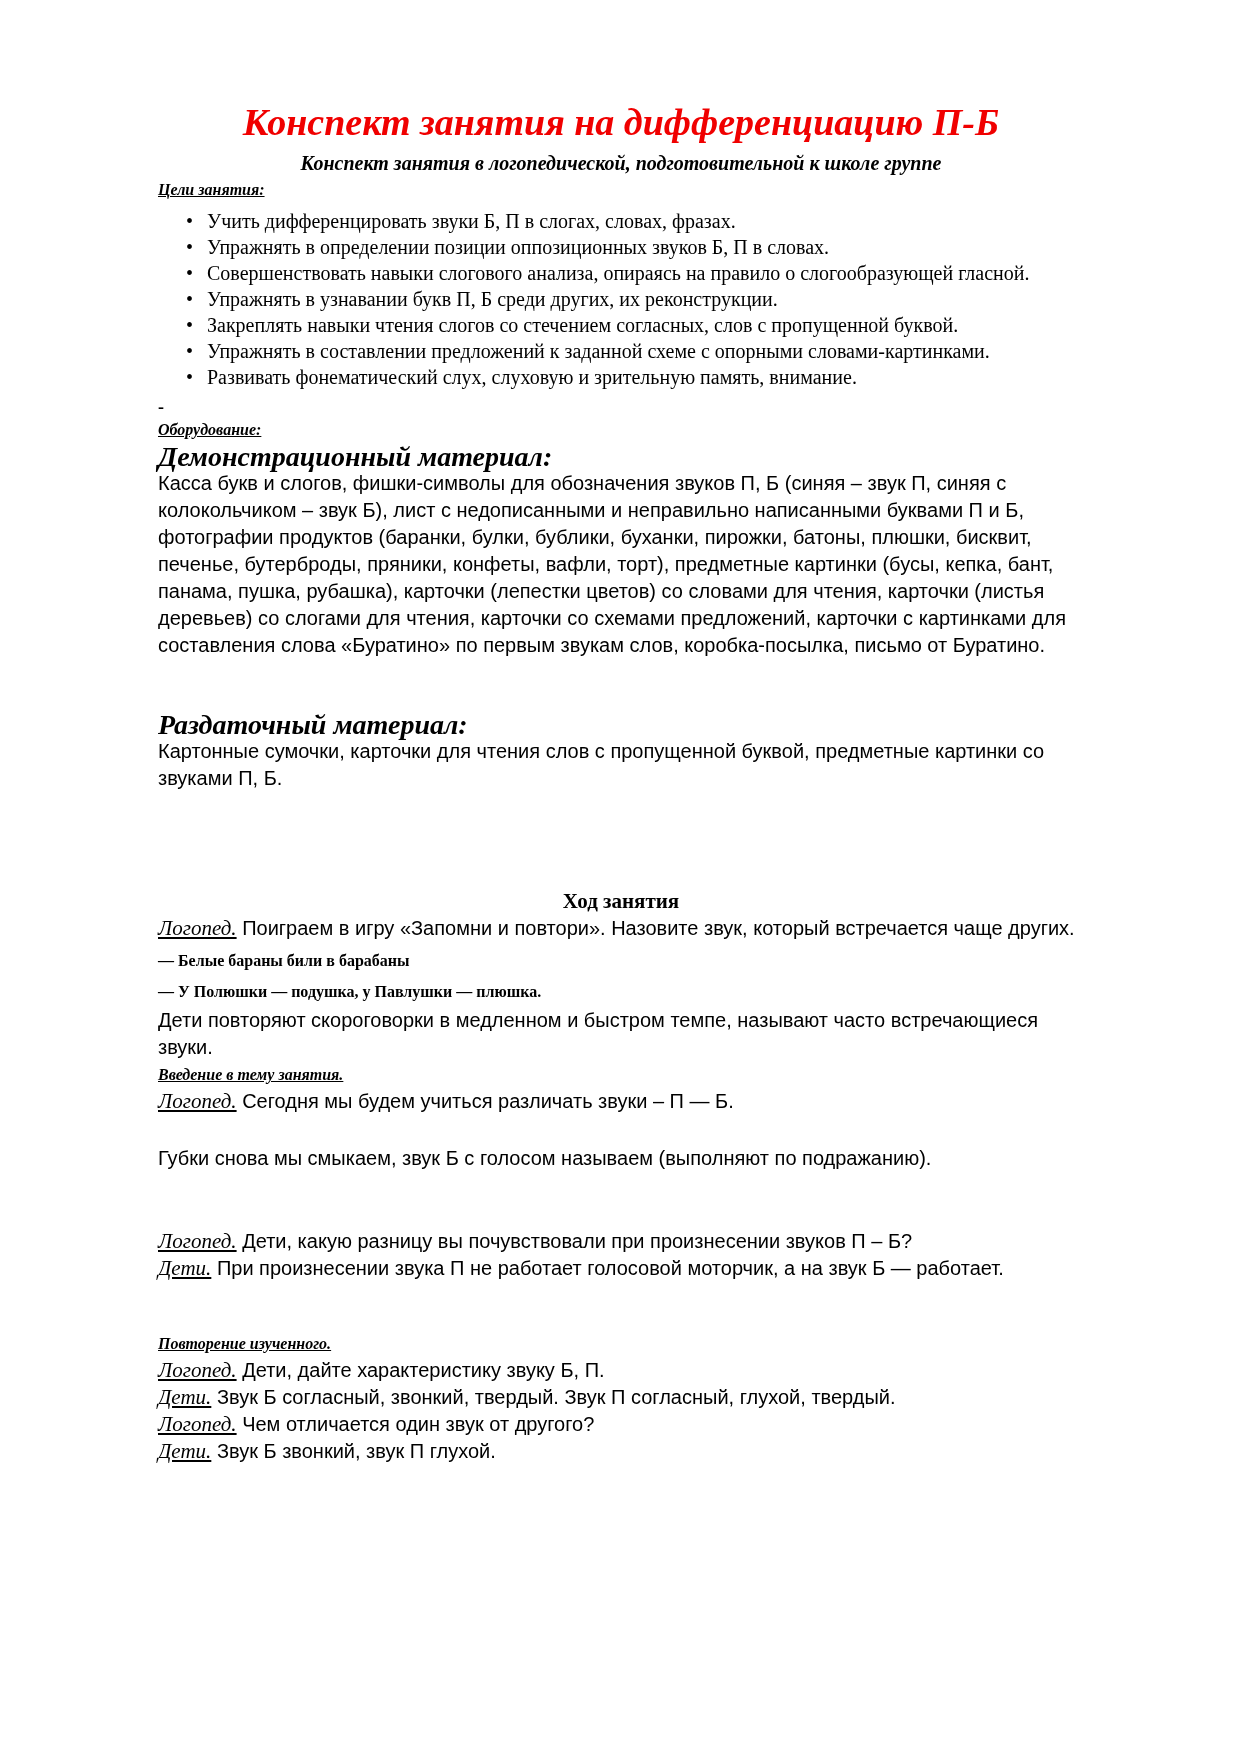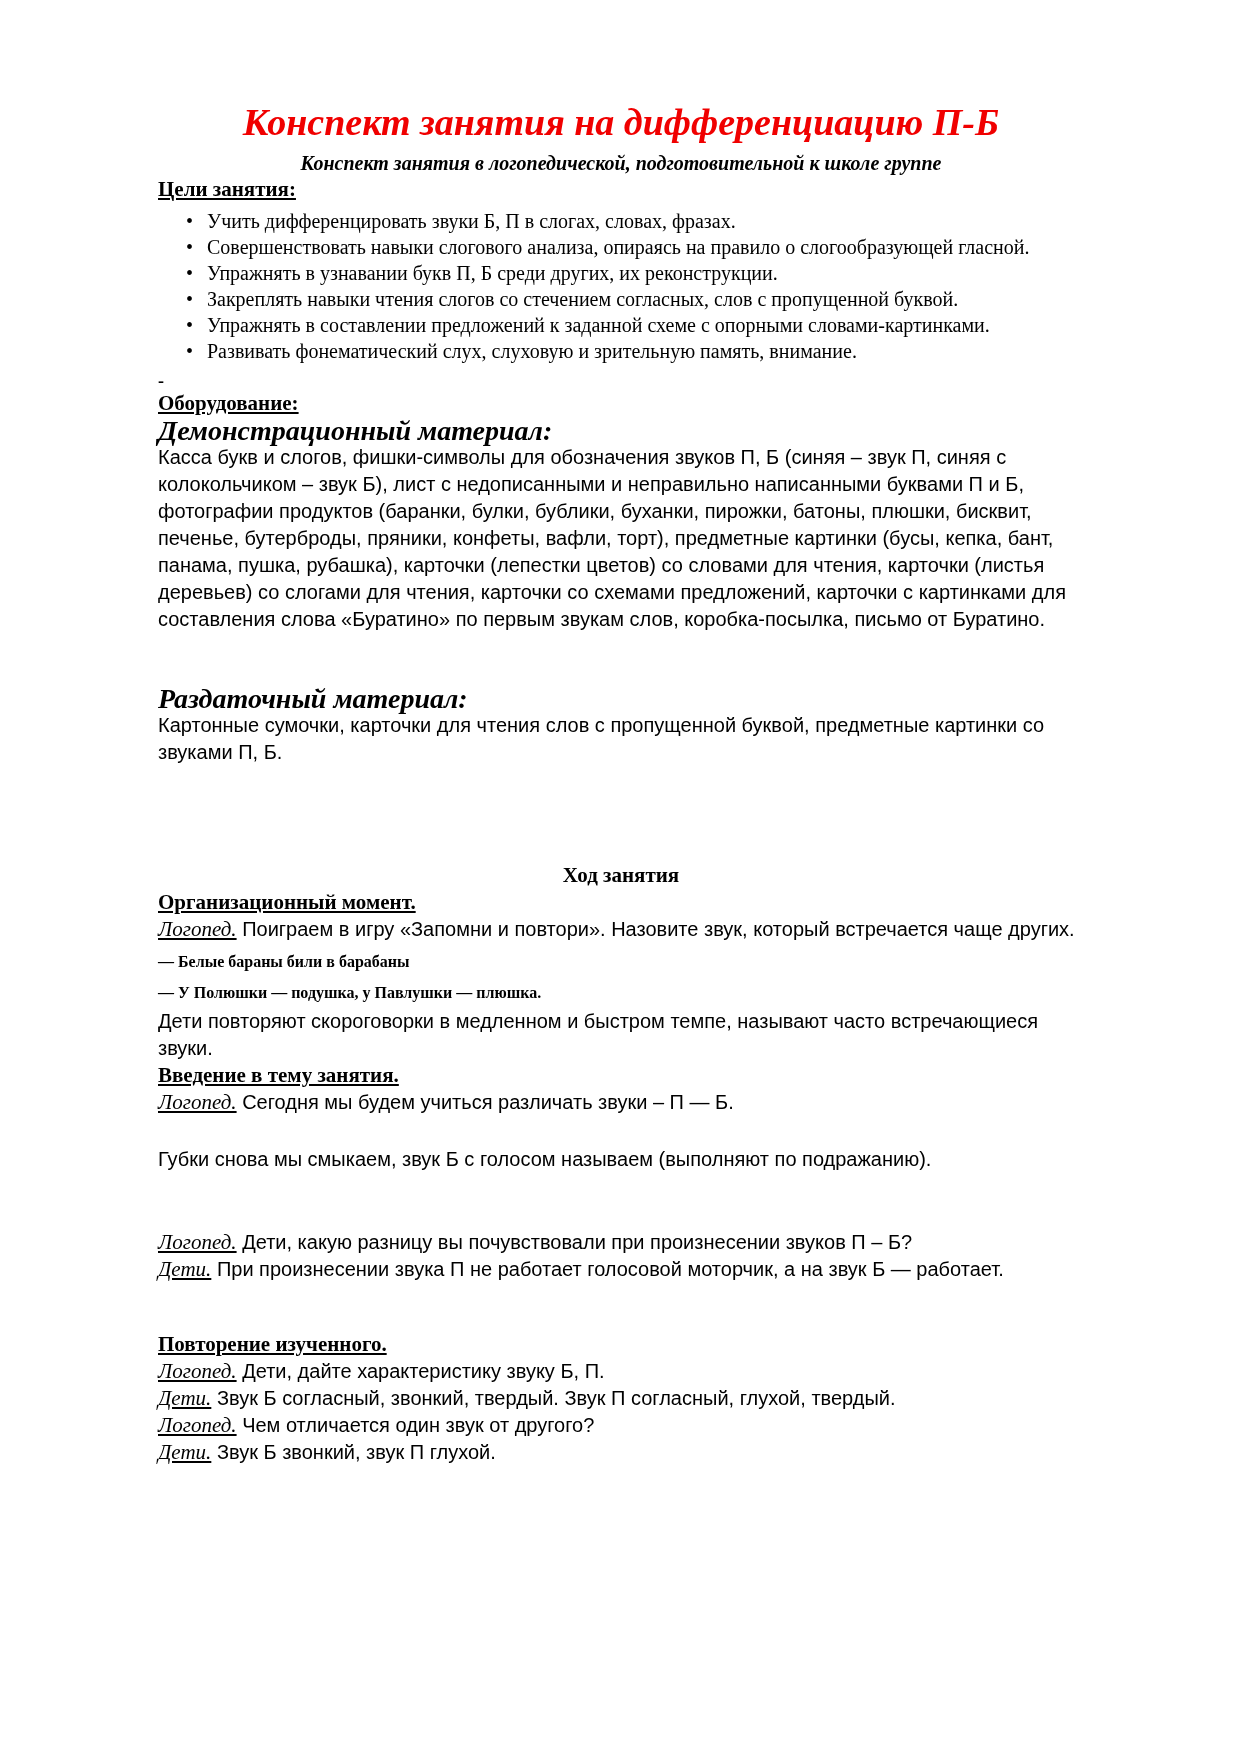--- a/index.html
+++ b/index.html
@@ -30,22 +30,23 @@
     text-align: center;
     font-weight: bold;
     font-style: italic;
     font-size: 20px;
     line-height: 26px;
     margin-top: 4px;
   }
   .h-bu {                
     font-weight: bold;
     text-decoration: underline;
-    font-size: 21px;
+    font-size: 16px;
     line-height: 27px;
+    font-style: italic;
   }
   .h-bi {                
     font-weight: bold;
     font-style: italic;
     font-size: 28px;
     line-height: 27px;
   }
   
   .goals-list {
     list-style: none;
@@ -104,38 +105,38 @@
 <body>
 
 <div class="page">
 
   <h1 class="doc-title">Конспект занятия на дифференциацию П-Б</h1>
   <h2 class="doc-subtitle">Конспект занятия в логопедической, подготовительной к школе группе</h2>
 
   <p class="h-bu">Цели занятия:</p>
   <ul class="goals-list">
     <li>Учить дифференцировать звуки Б, П в слогах, словах, фразах.</li>
+    <li>Упражнять в определении позиции оппозиционных звуков Б, П в словах.</li>
     <li>Совершенствовать навыки слогового анализа, опираясь на правило о слогообразующей гласной.</li>
     <li>Упражнять в узнавании букв П, Б среди других, их реконструкции.</li>
     <li>Закреплять навыки чтения слогов со стечением согласных, слов с пропущенной буквой.</li>
     <li>Упражнять в составлении предложений к заданной схеме с опорными словами-картинками.</li>
     <li>Развивать фонематический слух, слуховую и зрительную память, внимание.</li>
   </ul>
 
   <p class="dash-line">-</p>
   <p class="h-bu">Оборудование:</p>
   <p class="h-bi">Демонстрационный материал:</p>
   <p class="sans">Касса букв и слогов, фишки-символы для обозначения звуков П, Б (синяя – звук П, синяя с колокольчиком – звук Б), лист с недописанными и неправильно написанными буквами П и Б, фотографии продуктов (баранки, булки, бублики, буханки, пирожки, батоны, плюшки, бисквит, печенье, бутерброды, пряники, конфеты, вафли, торт), предметные картинки (бусы, кепка, бант, панама, пушка, рубашка), карточки (лепестки цветов) со словами для чтения, карточки (листья деревьев) со слогами для чтения, карточки со схемами предложений, карточки с картинками для составления слова «Буратино» по первым звукам слов, коробка-посылка, письмо от Буратино.</p>
 
   <p class="h-bi mt-handout">Раздаточный материал:</p>
   <p class="sans">Картонные сумочки, карточки для чтения слов с пропущенной буквой, предметные картинки со звуками П, Б.</p>
 
   <p class="center-h mt-course">Ход занятия</p>
 
-  <p class="h-bu">Организационный момент.</p>
   <p class="sans"><span class="speaker">Логопед.</span> <span>Поиграем в игру «Запомни и повтори». Назовите звук, который встречается чаще других.</span></p>
   <p class="bold-line mt-twister">— Белые бараны били в барабаны</p>
   <p class="bold-line">— У Полюшки — подушка, у Павлушки — плюшка.</p>
   <p class="sans">Дети повторяют скороговорки в медленном и быстром темпе, называют часто встречающиеся звуки.</p>
 
   <p class="h-bu mt-intro">Введение в тему занятия.</p>
   <p class="sans"><span class="speaker">Логопед.</span> <span>Сегодня мы будем учиться различать звуки – П — Б.</span></p>
 
   <p class="sans mt-para-gap">Губки снова мы смыкаем, звук Б с голосом называем (выполняют по подражанию).</p>
 

